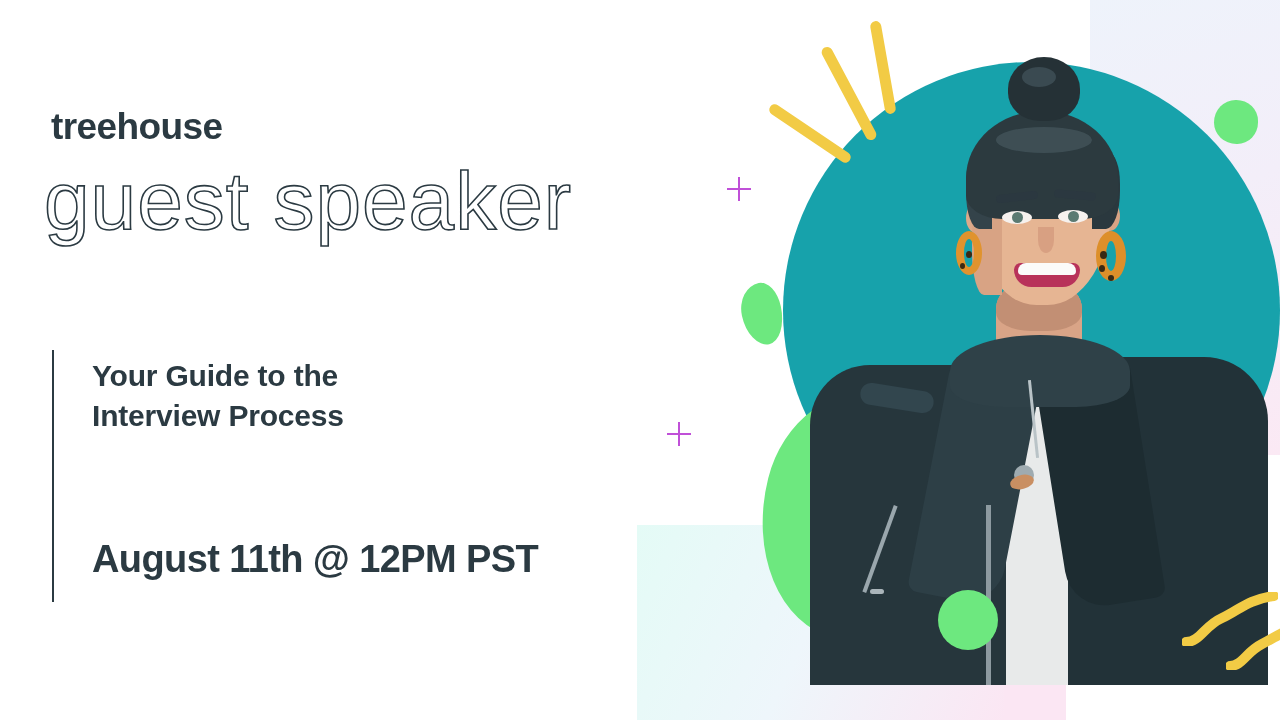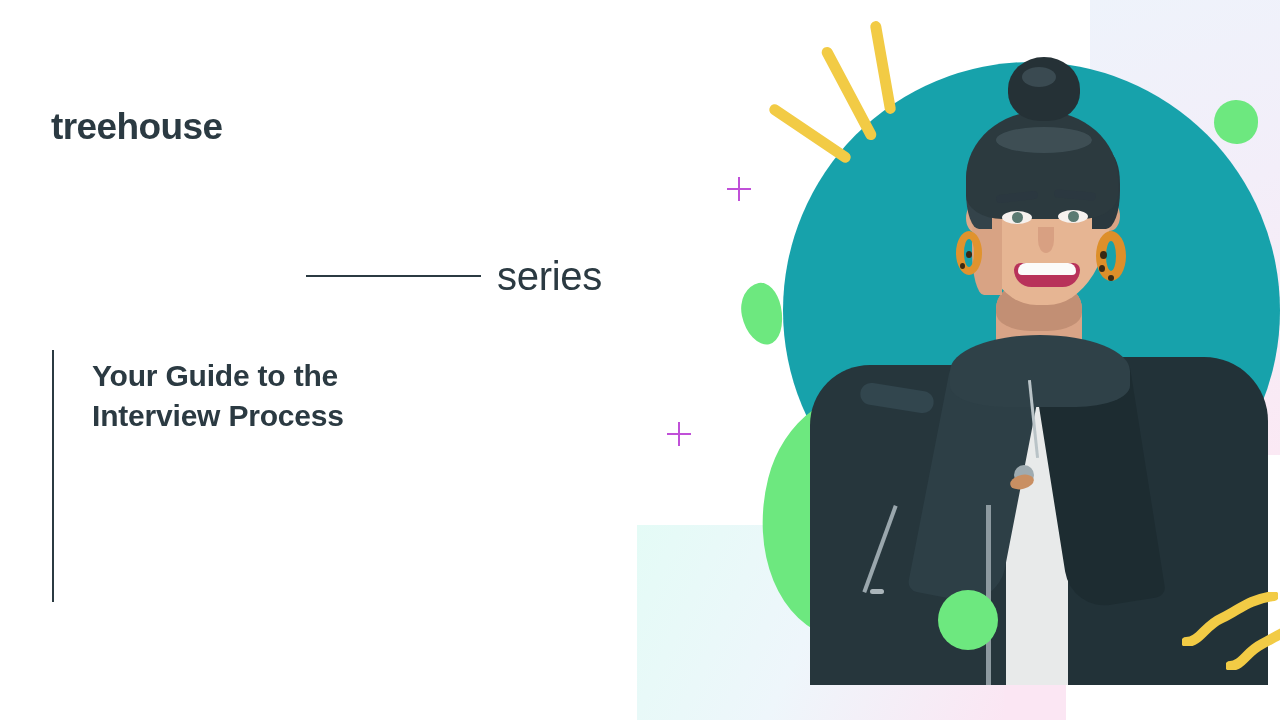--- a/index.html
+++ b/index.html
@@ -292,28 +292,26 @@
     <path d="M4 44 C 16 44, 20 30, 36 22 C 52 14, 58 8, 76 4" stroke="#F2CB45" stroke-width="10" stroke-linecap="round" fill="none"></path>
   </svg>
 
   <div class="plus" id="plus-1"></div>
   <div class="plus" id="plus-2"></div>
 
   <div id="left-col">
 
     <div id="brand">treehouse</div>
 
-
-    <div id="series-row">
-      <div id="series-rule"></div>
-      <div id="series-word">series</div>
-    </div>
+    <div id="headline-outline">guest speaker</div>
+
 
     <div id="accent-bar"></div>
 
     <div id="talk-title">Your Guide to the
 Interview Process</div>
 
 
 
+    <div id="event-datetime">August 11th @ 12PM PST</div>
 
   </div>
 </div>
 
 </body></html>

